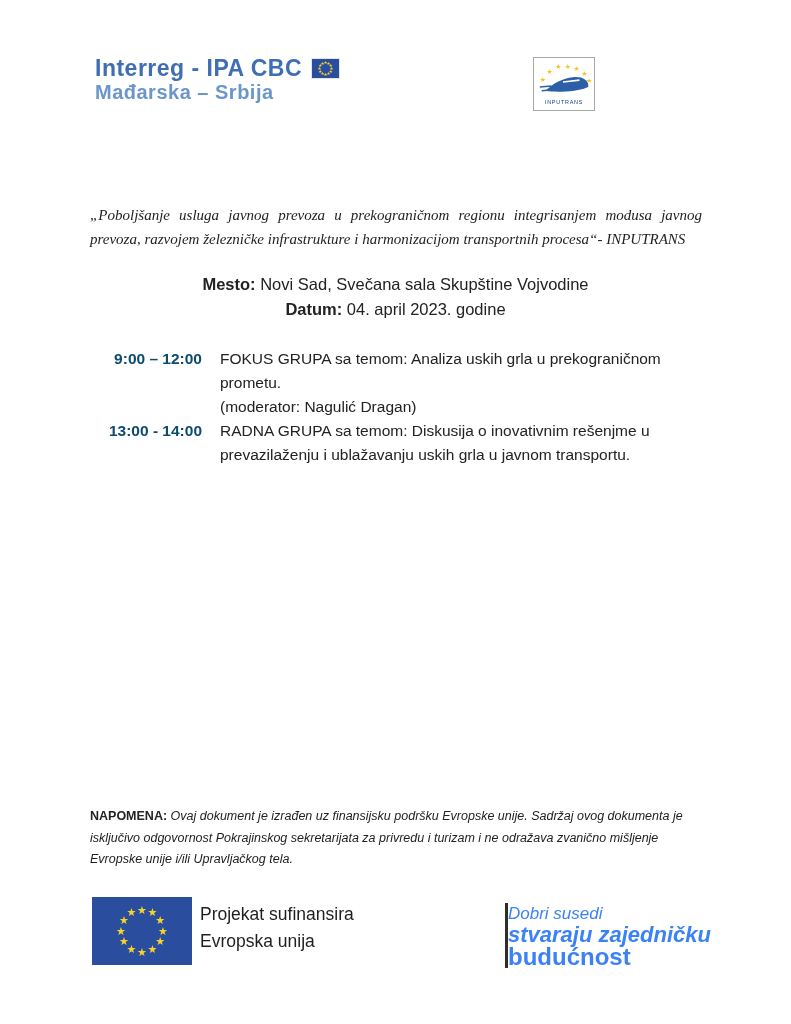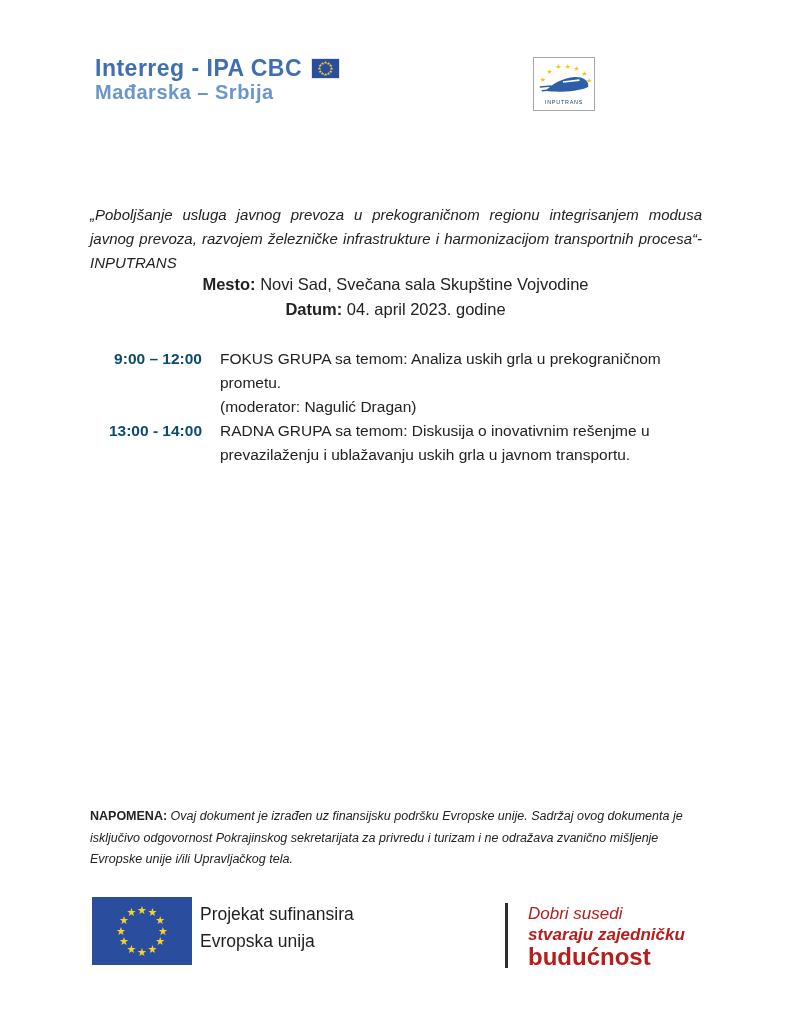--- a/index.html
+++ b/index.html
@@ -46,21 +46,21 @@
   .title-main {
     display:inline-block; font-size:27px; font-weight:600; letter-spacing:1px; color:#222;
     text-decoration:underline; text-underline-offset:4px; text-decoration-thickness:1.5px;
   }
   .title-sub { margin-top:6px; font-size:15px; font-style:italic; font-weight:600; color:#222; }
 
   
   .project-par {
     position:absolute; left:90px; top:203px; width:612px;
     font-size:15px; font-style:italic; font-weight:500; line-height:24px;
-    text-align:justify; color:#222;
+    text-align:justify; color:#222;font-family:Liberation Serif, serif;
   }
 
   
   .meta-lines { position:absolute; left:0; top:272px; width:100%; text-align:center; font-size:16.5px; line-height:25px; color:#222; }
   .meta-label { font-weight:bold; }
 
   
   .schedule { position:absolute; left:95px; top:347px; width:585px; }
   .sch-row { display:flex; align-items:flex-start; }
   .sch-time {
@@ -83,25 +83,25 @@
   
   .eu-flag-large {
     position:absolute; left:92px; top:897px; width:100px; height:68px; background:#2a4d9e;
   }
   .funding-text {
     position:absolute; left:200px; top:901px;
     font-size:17.5px; line-height:27px; color:#1e1e1e;
   }
   .slogan {
     position:absolute; left:505px; top:903px;
-    border-left:3px solid #2e2e2e; padding-left:20px;
-    color:#b91c1c;
+    border-left:3px solid #2e2e2e; padding-left:0;
+    color:#3b82f6;
   }
   .slogan-line1 { font-style:italic; font-size:17px; line-height:21px; font-weight:400; }
-  .slogan-line2 { font-style:italic; font-size:17px; line-height:22px; font-weight:bold; }
+  .slogan-line2 { font-style:italic; font-size:22px; line-height:22px; font-weight:bold; }
   .slogan-line3 { font-size:24px; line-height:22px; font-weight:bold; }
 </style>
 </head>
 <body>
 
 <div class="page">
 
   <div class="interreg">
     <div class="interreg-row">
       <div class="interreg-name">Interreg - IPA CBC</div>

